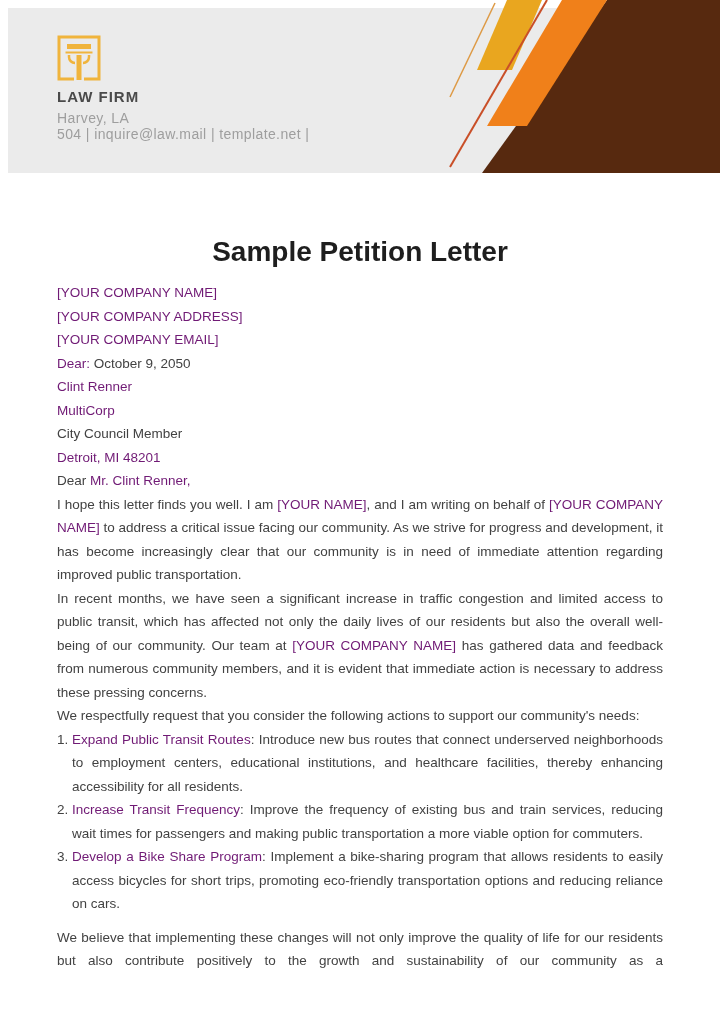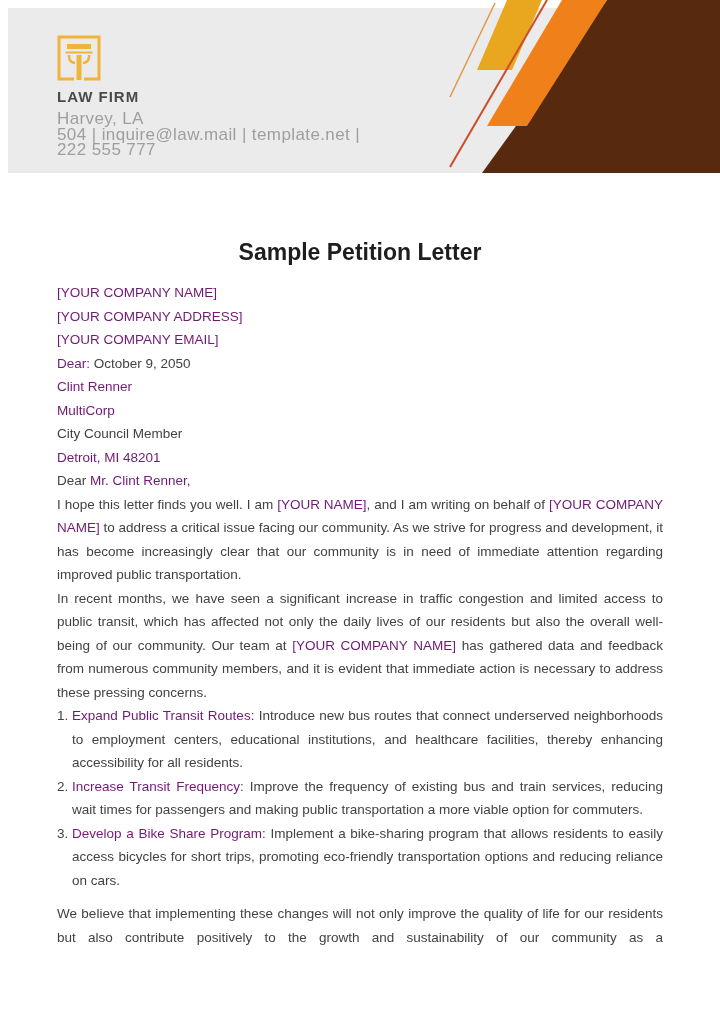--- a/index.html
+++ b/index.html
@@ -29,30 +29,30 @@
     position:absolute; left:47px; top:25px; width:48px; height:48px;
   }
   .logo * { stroke:var(--brand_gold, #F0B43C); fill:none; }
   .brand {
     position:absolute; left:49px; top:80px;
     font-size:15px; font-weight:bold; letter-spacing:1px;
     color:#4A4A4A;
   }
   .addr {
     position:absolute; left:49px; top:103px;
-    font-size:17px; line-height:15.5px; letter-spacing:0.4px;
+    font-size:14px; line-height:15.5px; letter-spacing:0.4px;
     color:var(--text_muted, #9E9E9E);
   }
   
   .letter {
     position:absolute; left:57px; top:238px; width:606px;
     font-size:13.5px; line-height:23.5px;
   }
   .title {
-    font-size:23px; line-height:28px; font-weight:bold; text-align:center;
+    font-size:28px; line-height:28px; font-weight:bold; text-align:center;
     color:var(--text_dark, #1E1E1E);
     margin-bottom:15px;
   }
   .b, .bold-line { font-weight:normal; color:#701a75; }
   .line { text-align:left; }
   .para { text-align:justify; }
   .petition-list { margin:0; padding-left:15px; list-style-position:outside; }
   .petition-list li { text-align:justify; }
   .closing { margin-top:10px; text-align:justify; text-align-last:justify; }
 </style>
@@ -75,21 +75,20 @@
     <line x1="10.5" y1="19.5" x2="37.5" y2="19.5" stroke-width="2"></line>
     <path d="M14 22 v2 a6 6 0 0 0 6 6" stroke-width="2.5"></path>
     <path d="M34 22 v2 a6 6 0 0 1 -6 6" stroke-width="2.5"></path>
     <line x1="24" y1="22" x2="24" y2="47" stroke-width="5"></line>
   </svg>
 
   <div class="brand">LAW FIRM</div>
   <div class="addr">
     <div>Harvey, LA</div>
     <div>504 | inquire@law.mail | template.net |</div>
-    <div>222 555 777</div>
   </div>
 </div>
 
 <div class="letter">
 
   <div class="title">Sample Petition Letter</div>
 
   <div class="line bold-line">[YOUR COMPANY NAME]</div>
   <div class="line bold-line">[YOUR COMPANY ADDRESS]</div>
   <div class="line bold-line">[YOUR COMPANY EMAIL]</div>
@@ -98,20 +97,21 @@
 
   <div class="line bold-line">Clint Renner</div>
   <div class="line bold-line">MultiCorp</div>
   <div class="line">City Council Member</div>
   <div class="line bold-line">Detroit, MI 48201</div>
 
   <div class="line"><span>Dear </span><span class="b">Mr. Clint Renner,</span></div>
 
   <div class="para"><span>I hope this letter finds you well. I am </span><span class="b">[YOUR NAME]</span><span>, and I am writing on behalf of </span><span class="b">[YOUR COMPANY NAME]</span><span> to address a critical issue facing our community. As we strive for progress and development, it has become increasingly clear that our community is in need of immediate attention regarding improved public transportation.</span></div>
   <div class="para"><span>In recent months, we have seen a significant increase in traffic congestion and limited access to public transit, which has affected not only the daily lives of our residents but also the overall well-being of our community. Our team at </span><span class="b">[YOUR COMPANY NAME]</span><span> has gathered data and feedback from numerous community members, and it is evident that immediate action is necessary to address these pressing concerns.</span></div>
+  <div class="para"><span>We respectfully request that you consider the following actions to support our community's needs:</span></div>
 
   <ol class="petition-list">
     <li><span class="b">Expand Public Transit Routes</span><span>: Introduce new bus routes that connect underserved neighborhoods to employment centers, educational institutions, and healthcare facilities, thereby enhancing accessibility for all residents.</span></li>
     <li><span class="b">Increase Transit Frequency</span><span>: Improve the frequency of existing bus and train services, reducing wait times for passengers and making public transportation a more viable option for commuters.</span></li>
     <li><span class="b">Develop a Bike Share Program</span><span>: Implement a bike-sharing program that allows residents to easily access bicycles for short trips, promoting eco-friendly transportation options and reducing reliance on cars.</span></li>
   </ol>
 
   <div class="para closing"><span>We believe that implementing these changes will not only improve the quality of life for our residents but also contribute positively to the growth and sustainability of our community as a</span></div>
 
 </div>

